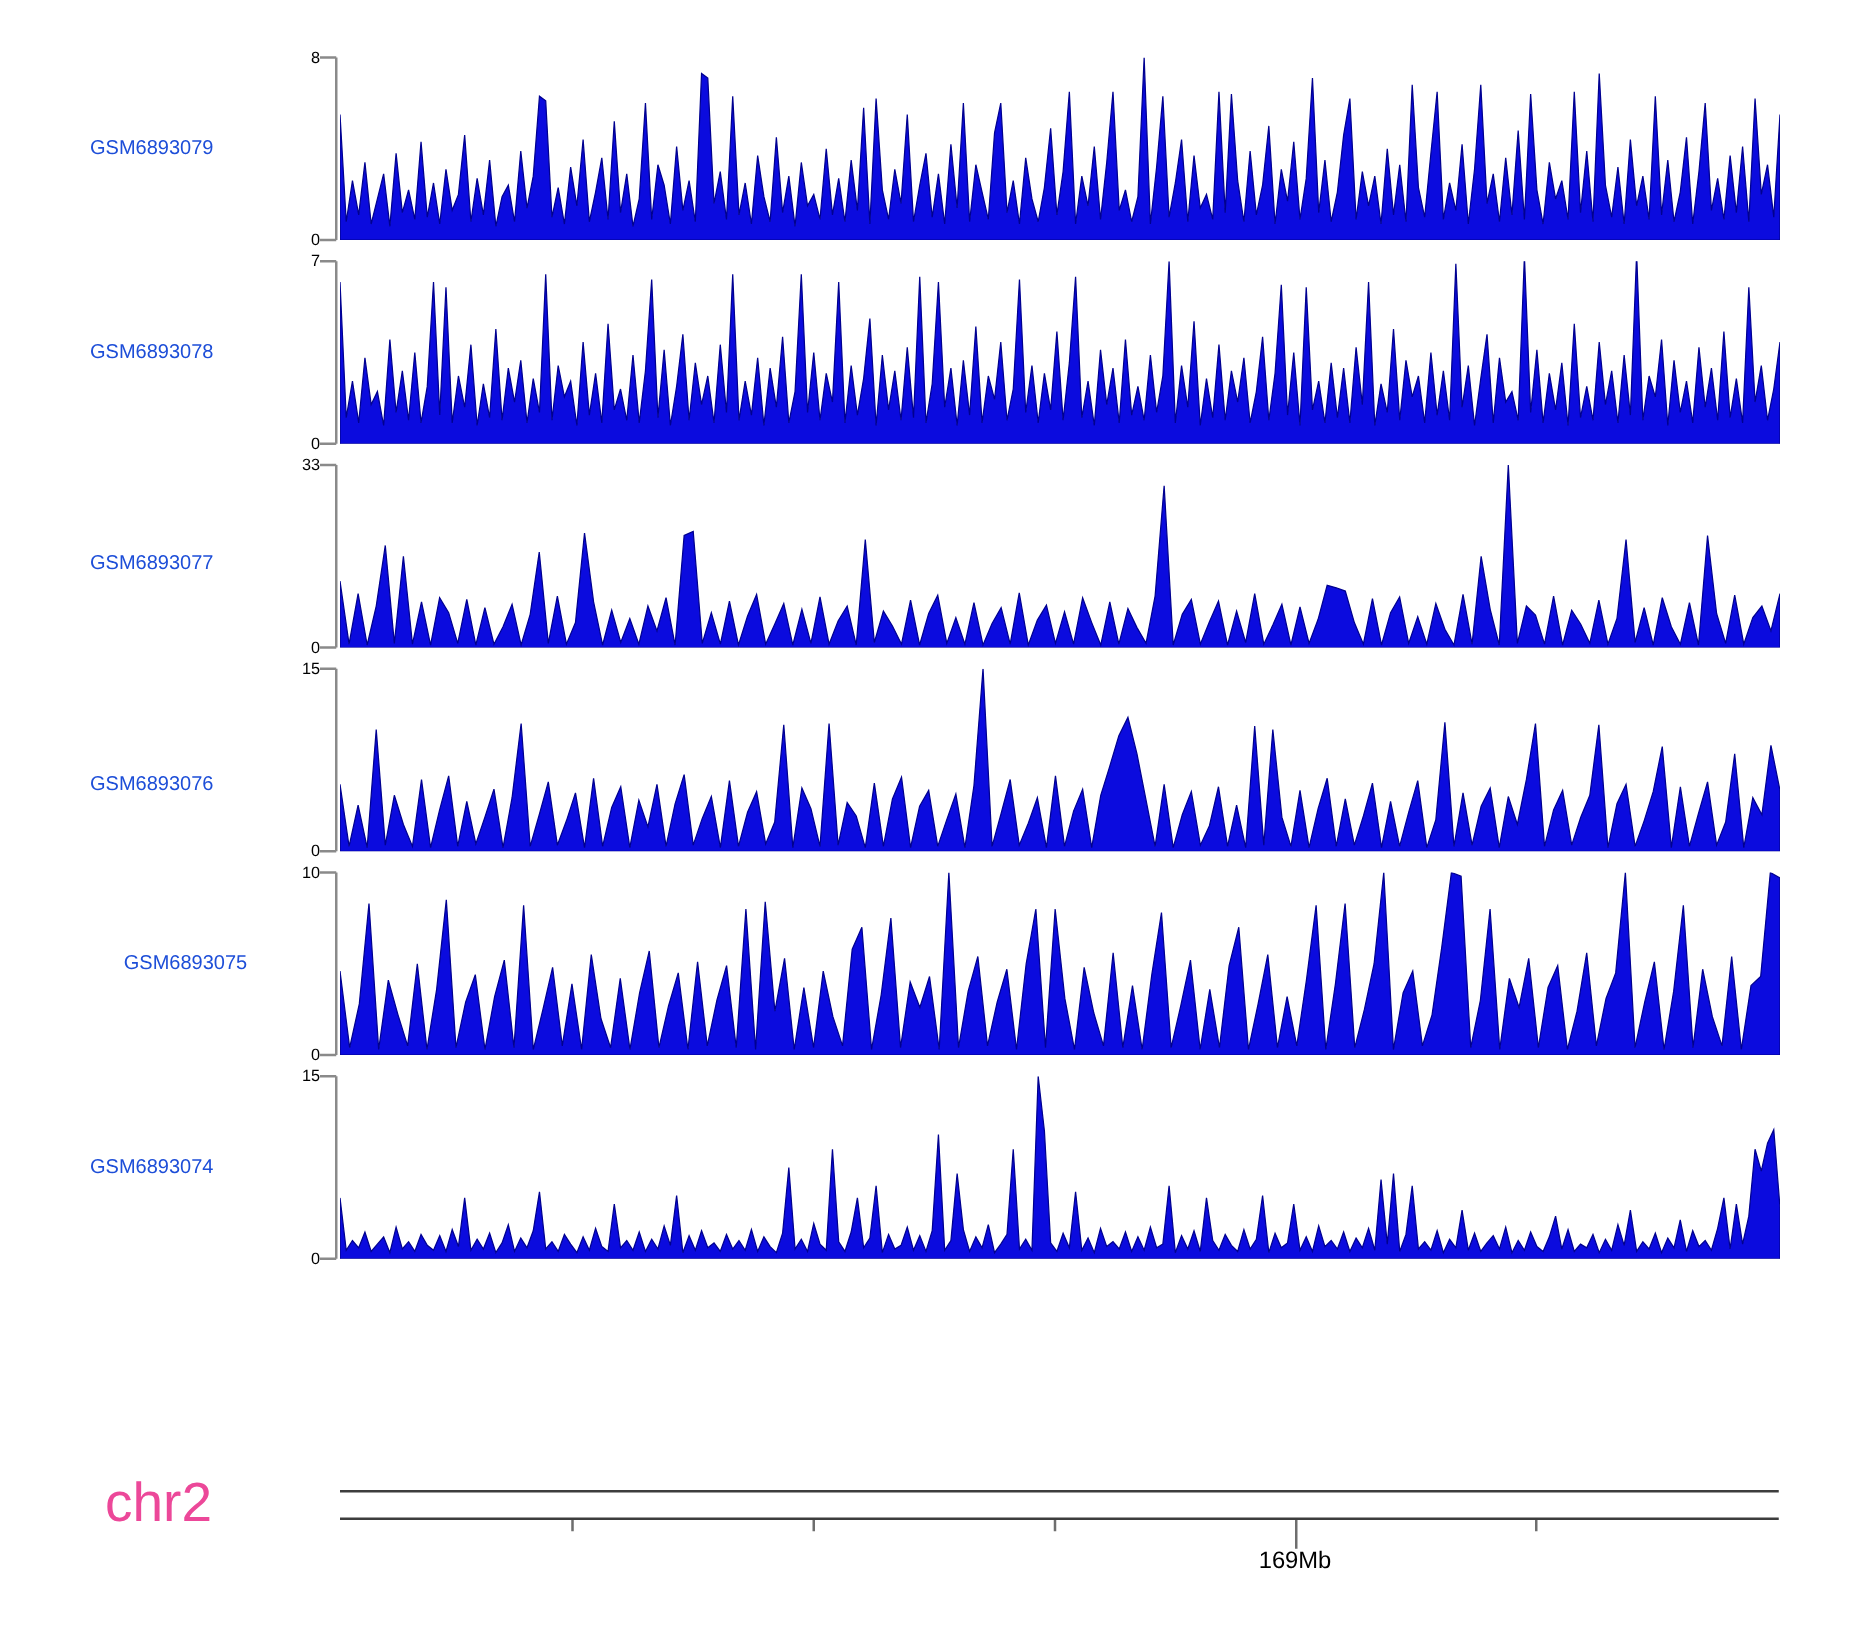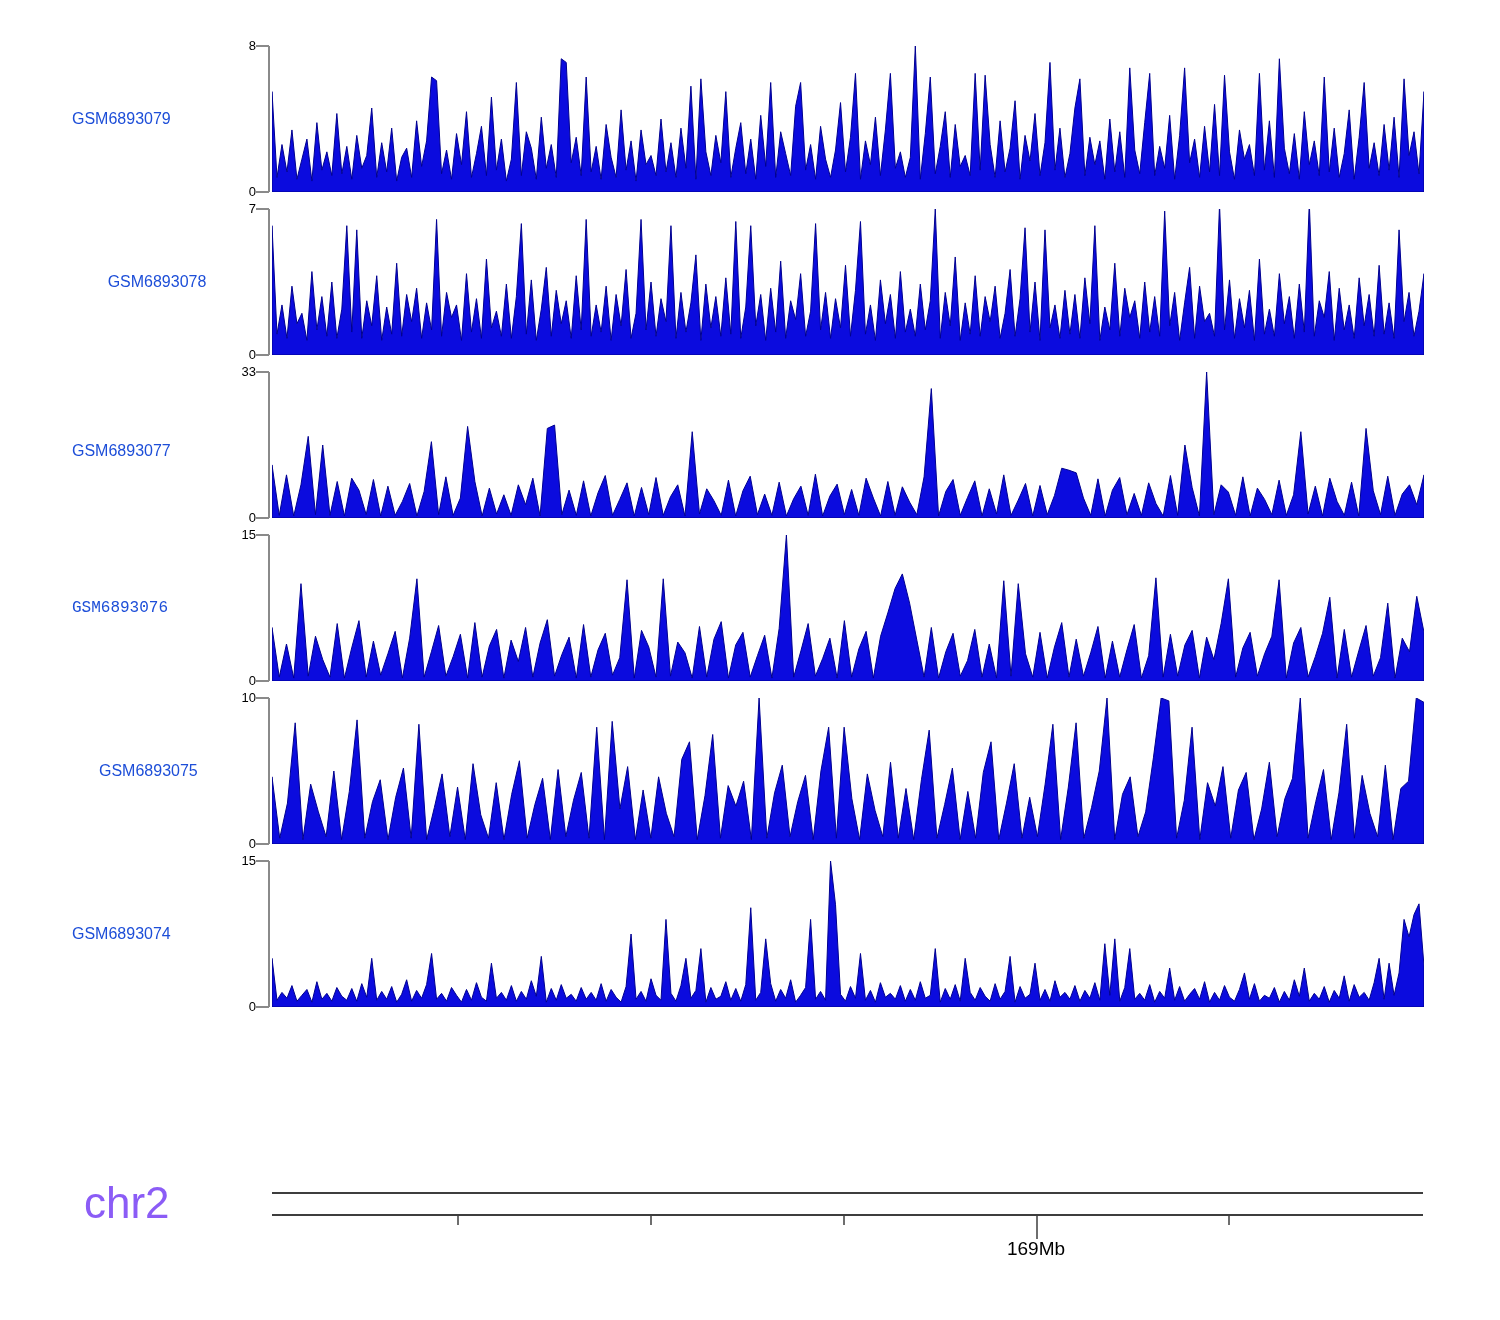--- a/index.html
+++ b/index.html
@@ -13,21 +13,21 @@
   }
   .ymax,.yzero{
     position:absolute;left:206px;width:50px;height:18px;line-height:18px;
     font-size:13px;text-align:right;color:#000;
   }
   .ytick{position:absolute;left:256px;width:13px;height:2px;background:var(--axis,#8a8a8a);}
   .yline{position:absolute;left:268px;width:2px;background:var(--axis,#8a8a8a);}
   .signal{position:absolute;width:1152px;height:146px;display:block;}
   .chrom{
     position:absolute;left:84px;top:1174px;height:58px;line-height:58px;
-    font-size:44px;color:#8b5cf6;white-space:nowrap;
+    font-size:44px;color:#ec4899;white-space:nowrap;
   }
   .rline{position:absolute;left:272px;width:1151px;height:2px;background:var(--ruler,#3d3d3d);}
   .rline-top{top:1192px;}
   .rline-bottom{top:1214px;}
   .rtick{position:absolute;top:1216px;width:2px;background:var(--tick,#6e6e6e);}
   .rlabel{
     position:absolute;left:976px;top:1238px;width:120px;text-align:center;
     font-size:19px;color:#000;
   }
 </style>
@@ -42,21 +42,21 @@
     <div class="ymax" style="top: 37px;">8</div>
     <div class="yzero" style="top: 183px;">0</div>
     <div class="ytick ytick-top" style="top: 45px;"></div>
     <div class="ytick ytick-bottom" style="top: 191px;"></div>
     <div class="yline" style="top: 46px; height: 146px;"></div>
     <svg class="signal" preserveAspectRatio="none" viewBox="0 0 1152 146" style="left: 272px; top: 46px;">
       <polygon stroke-width="1" points="0,146 0.00,45.63 4.99,131.40 9.97,98.55 14.96,125.92 19.95,83.95 24.94,133.22 29.92,113.15 34.91,93.08 39.90,135.05 44.88,76.65 49.87,124.10 54.86,105.85 59.84,129.57 64.83,67.53 69.82,127.75 74.81,100.38 79.79,133.22 84.78,89.42 89.77,122.28 94.75,109.50 99.74,62.05 104.73,131.40 109.71,96.72 114.70,125.92 119.69,82.13 124.68,135.05 129.66,111.33 134.65,102.20 139.64,131.40 144.62,74.83 149.61,120.45 154.60,94.90 159.58,31.03 164.57,34.68 169.56,127.75 174.55,104.03 179.53,133.22 184.52,87.60 189.51,118.63 194.49,65.70 199.48,131.40 204.47,107.67 209.45,80.30 214.44,129.57 219.43,51.10 224.42,124.10 229.40,93.08 234.39,135.05 239.38,113.15 244.36,36.50 249.35,129.57 254.34,85.78 259.32,102.20 264.31,133.22 269.30,71.18 274.29,122.28 279.27,98.55 284.26,131.40 289.25,12.78 294.23,16.43 299.22,116.80 304.21,91.25 309.19,129.57 314.18,31.03 319.17,125.92 324.16,100.38 329.14,133.22 334.13,78.47 339.12,111.33 344.10,131.40 349.09,63.88 354.08,124.10 359.06,94.90 364.05,135.05 369.04,83.95 374.03,118.63 379.01,109.50 384.00,129.57 388.99,73.00 393.97,125.92 398.96,96.72 403.95,131.40 408.94,82.13 413.92,122.28 418.91,40.15 423.90,133.22 428.88,32.85 433.87,105.85 438.86,129.57 443.84,89.42 448.83,116.80 453.82,45.63 458.81,131.40 463.79,102.20 468.78,76.65 473.77,127.75 478.75,93.08 483.74,133.22 488.73,69.35 493.71,120.45 498.70,36.50 503.69,131.40 508.68,85.78 513.66,107.67 518.65,129.57 523.64,60.22 528.62,36.50 533.61,124.10 538.60,98.55 543.58,133.22 548.57,80.30 553.56,113.15 558.55,131.40 563.53,104.03 568.52,56.57 573.51,125.92 578.49,91.25 583.48,27.38 588.47,133.22 593.45,94.90 598.44,118.63 603.43,71.18 608.42,129.57 613.40,83.95 618.39,27.38 623.38,122.28 628.36,105.85 633.35,131.40 638.34,111.33 643.32,0.00 648.31,133.22 653.30,87.60 658.29,31.03 663.27,127.75 668.26,100.38 673.25,65.70 678.23,131.40 683.22,78.47 688.21,120.45 693.19,109.50 698.18,129.57 703.17,27.38 708.16,124.10 713.14,29.20 718.13,98.55 723.12,131.40 728.10,74.83 733.09,125.92 738.08,102.20 743.06,54.75 748.05,133.22 753.04,89.42 758.03,114.97 763.01,67.53 768.00,129.57 772.99,96.72 777.97,16.43 782.96,124.10 787.95,82.13 792.94,131.40 797.92,107.67 802.91,62.05 807.90,32.85 812.88,129.57 817.87,91.25 822.86,118.63 827.84,94.90 832.83,133.22 837.82,73.00 842.81,125.92 847.79,85.78 852.78,131.40 857.77,21.90 862.75,104.03 867.74,127.75 872.73,76.65 877.71,27.38 882.70,129.57 887.69,100.38 892.68,122.28 897.66,69.35 902.65,133.22 907.64,89.42 912.62,21.90 917.61,116.80 922.60,93.08 927.58,131.40 932.57,80.30 937.56,125.92 942.55,58.40 947.53,129.57 952.52,29.20 957.51,105.85 962.49,133.22 967.48,83.95 972.47,113.15 977.45,98.55 982.44,129.57 987.43,27.38 992.42,124.10 997.40,74.83 1002.39,131.40 1007.38,12.78 1012.36,102.20 1017.35,127.75 1022.34,87.60 1027.32,133.22 1032.31,65.70 1037.30,118.63 1042.29,94.90 1047.27,129.57 1052.26,31.03 1057.25,125.92 1062.23,82.13 1067.22,131.40 1072.21,107.67 1077.19,63.88 1082.18,133.22 1087.17,91.25 1092.16,36.50 1097.14,122.28 1102.13,96.72 1107.12,129.57 1112.10,78.47 1117.09,124.10 1122.08,71.18 1127.06,131.40 1132.05,32.85 1137.04,109.50 1142.03,85.78 1147.01,127.75 1152.00,45.63 1152,146" fill="#0b0bde" stroke="#000090"></polygon>
     </svg>
   </div>
       <div class="track">
-    <div class="track-label" style="left: 72px; top: 268px; text-align: center;">GSM6893078</div>
+    <div class="track-label" style="left: 72px; top: 268px;">GSM6893078</div>
     <div class="ymax" style="top: 200px;">7</div>
     <div class="yzero" style="top: 346px;">0</div>
     <div class="ytick ytick-top" style="top: 208px;"></div>
     <div class="ytick ytick-bottom" style="top: 354px;"></div>
     <div class="yline" style="top: 209px; height: 146px;"></div>
     <svg class="signal" preserveAspectRatio="none" viewBox="0 0 1152 146" style="left: 272px; top: 209px;">
       <polygon stroke-width="1" points="0,146 0.00,16.69 4.99,125.14 9.97,95.94 14.96,129.31 19.95,77.17 24.94,114.71 29.92,104.29 34.91,131.40 39.90,62.57 44.88,120.97 49.87,87.60 54.86,127.23 59.84,73.00 64.83,129.31 69.82,100.11 74.81,16.69 79.79,123.06 84.78,20.86 89.77,129.31 94.75,91.77 99.74,116.80 104.73,66.74 109.71,131.40 114.70,98.03 119.69,125.14 124.68,54.23 129.66,127.23 134.65,85.51 139.64,112.63 144.62,79.26 149.61,129.31 154.60,93.86 159.58,120.97 164.57,10.43 169.56,127.23 174.55,83.43 179.53,108.46 184.52,95.94 189.51,131.40 194.49,64.66 199.48,123.06 204.47,89.69 209.45,129.31 214.44,50.06 219.43,118.89 224.42,102.20 229.40,127.23 234.39,75.09 239.38,129.31 244.36,87.60 249.35,14.60 254.34,125.14 259.32,70.91 264.31,131.40 269.30,100.11 274.29,58.40 279.27,127.23 284.26,81.34 289.25,114.71 294.23,91.77 299.22,129.31 304.21,66.74 309.19,120.97 314.18,10.43 319.17,127.23 324.16,95.94 329.14,123.06 334.13,77.17 339.12,131.40 344.10,85.51 349.09,116.80 354.08,60.49 359.06,129.31 364.05,104.29 369.04,10.43 374.03,120.97 379.01,73.00 384.00,127.23 388.99,89.69 393.97,112.63 398.96,16.69 403.95,129.31 408.94,83.43 413.92,123.06 418.91,93.86 423.90,45.89 428.88,131.40 433.87,75.09 438.86,118.89 443.84,87.60 448.83,127.23 453.82,68.83 458.81,125.14 463.79,12.51 468.78,129.31 473.77,98.03 478.75,16.69 483.74,116.80 488.73,85.51 493.71,131.40 498.70,79.26 503.69,123.06 508.68,52.14 513.66,129.31 518.65,91.77 523.64,110.54 528.62,64.66 533.61,127.23 538.60,102.20 543.58,14.60 548.57,120.97 553.56,83.43 558.55,129.31 563.53,89.69 568.52,118.89 573.51,56.31 578.49,127.23 583.48,81.34 588.47,12.51 593.45,125.14 598.44,95.94 603.43,131.40 608.42,70.91 613.40,114.71 618.39,85.51 623.38,129.31 628.36,62.57 633.35,123.06 638.34,100.11 643.32,127.23 648.31,75.09 653.30,120.97 658.29,91.77 663.27,0.00 668.26,129.31 673.25,83.43 678.23,116.80 683.22,47.97 688.21,131.40 693.19,93.86 698.18,125.14 703.17,66.74 708.16,127.23 713.14,87.60 718.13,112.63 723.12,77.17 728.10,129.31 733.09,104.29 738.08,60.49 743.06,127.23 748.05,89.69 753.04,18.77 758.03,123.06 763.01,73.00 768.00,131.40 772.99,20.86 777.97,118.89 782.96,95.94 787.95,129.31 792.94,81.34 797.92,125.14 802.91,85.51 807.90,129.31 812.88,68.83 817.87,114.71 822.86,16.69 827.84,131.40 832.83,98.03 837.82,120.97 842.81,54.23 847.79,127.23 852.78,79.26 857.77,108.46 862.75,91.77 867.74,129.31 872.73,73.00 877.71,123.06 882.70,87.60 887.69,127.23 892.68,2.09 897.66,116.80 902.65,83.43 907.64,131.40 912.62,93.86 917.61,58.40 922.60,129.31 927.58,77.17 932.57,112.63 937.56,104.29 942.55,127.23 947.53,-4.17 952.52,120.97 957.51,70.91 962.49,129.31 967.48,89.69 972.47,118.89 977.45,81.34 982.44,131.40 987.43,50.06 992.42,125.14 997.40,100.11 1002.39,127.23 1007.38,64.66 1012.36,114.71 1017.35,87.60 1022.34,129.31 1027.32,75.09 1032.31,123.06 1037.30,-6.26 1042.29,127.23 1047.27,91.77 1052.26,108.46 1057.25,62.57 1062.23,131.40 1067.22,79.26 1072.21,120.97 1077.19,95.94 1082.18,129.31 1087.17,68.83 1092.16,116.80 1097.14,85.51 1102.13,127.23 1107.12,56.31 1112.10,125.14 1117.09,93.86 1122.08,129.31 1127.06,20.86 1132.05,112.63 1137.04,83.43 1142.03,127.23 1147.01,102.20 1152.00,64.66 1152,146" fill="#0b0bde" stroke="#000090"></polygon>
     </svg>
   </div>
       <div class="track">
@@ -64,21 +64,21 @@
     <div class="ymax" style="top: 363px;">33</div>
     <div class="yzero" style="top: 509px;">0</div>
     <div class="ytick ytick-top" style="top: 371px;"></div>
     <div class="ytick ytick-bottom" style="top: 517px;"></div>
     <div class="yline" style="top: 372px; height: 146px;"></div>
     <svg class="signal" preserveAspectRatio="none" viewBox="0 0 1152 146" style="left: 272px; top: 372px;">
       <polygon stroke-width="1" points="0,146 0.00,92.91 7.25,143.35 14.49,102.86 21.74,144.01 28.98,112.82 36.23,64.37 43.47,142.68 50.72,73.00 57.96,143.35 65.21,109.50 72.45,144.01 79.70,106.18 86.94,118.13 94.19,142.68 101.43,107.51 108.68,144.01 115.92,114.15 123.17,143.35 130.42,129.41 137.66,111.49 144.91,144.01 152.15,119.45 159.40,69.68 166.64,142.68 173.89,104.85 181.13,143.35 188.38,126.09 195.62,54.42 202.87,109.50 210.11,144.01 217.36,116.14 224.60,142.02 231.85,122.77 239.09,143.35 246.34,112.82 253.58,132.73 260.83,106.18 268.08,144.01 275.32,56.41 282.57,53.09 289.81,142.68 297.06,118.13 304.30,143.35 311.55,108.84 318.79,144.01 326.04,120.78 333.28,103.53 340.53,143.35 347.77,127.42 355.02,110.83 362.26,144.01 369.51,115.47 376.75,142.68 384.00,105.52 391.25,143.35 398.49,124.76 405.74,112.82 412.98,144.01 420.23,59.73 427.47,142.02 434.72,116.80 441.96,128.75 449.21,143.35 456.45,108.17 463.70,144.01 470.94,118.79 478.19,104.19 485.43,142.68 492.68,122.11 499.92,143.35 507.17,110.16 514.42,144.01 521.66,126.75 528.91,114.15 536.15,143.35 543.40,102.20 550.64,144.01 557.89,124.10 565.13,112.15 572.38,142.68 579.62,117.46 586.87,143.35 594.11,106.18 601.36,126.09 608.60,144.01 615.85,109.50 623.09,143.35 630.34,114.81 637.58,130.07 644.83,142.68 652.08,104.85 659.32,16.59 666.57,144.01 673.81,119.45 681.06,107.51 688.30,143.35 695.55,125.43 702.79,108.84 710.04,144.01 717.28,116.80 724.53,142.02 731.77,102.86 739.02,143.35 746.26,128.08 753.51,111.49 760.75,144.01 768.00,113.48 775.25,142.68 782.49,123.44 789.74,96.23 796.98,98.22 804.23,100.87 811.47,126.09 818.72,143.35 825.96,106.85 833.21,144.01 840.45,118.13 847.70,105.52 854.94,142.68 862.19,121.45 869.43,143.35 876.68,110.83 883.92,131.40 891.17,144.01 898.42,103.53 905.66,143.35 912.91,73.00 920.15,115.47 927.40,144.01 934.64,0.00 941.89,142.68 949.13,112.82 956.38,120.12 963.62,143.35 970.87,104.85 978.11,144.01 985.36,116.14 992.60,127.42 999.85,142.68 1007.09,108.17 1014.34,143.35 1021.58,122.77 1028.83,59.73 1036.08,142.02 1043.32,114.15 1050.57,144.01 1057.81,106.18 1065.06,129.41 1072.30,143.35 1079.55,110.16 1086.79,144.01 1094.04,56.41 1101.28,118.79 1108.53,142.68 1115.77,104.19 1123.02,143.35 1130.26,122.11 1137.51,112.82 1144.75,132.73 1152.00,102.86 1152,146" fill="#0b0bde" stroke="#000090"></polygon>
     </svg>
   </div>
       <div class="track">
-    <div class="track-label" style="left: 72px; top: 594px; font-family: Liberation Mono, monospace;">GSM6893076</div>
+    <div class="track-label" style="left: 72px; top: 614px;">GSM6893076</div>
     <div class="ymax" style="top: 526px;">15</div>
     <div class="yzero" style="top: 672px;">0</div>
     <div class="ytick ytick-top" style="top: 534px;"></div>
     <div class="ytick ytick-bottom" style="top: 680px;"></div>
     <div class="yline" style="top: 535px; height: 146px;"></div>
     <svg class="signal" preserveAspectRatio="none" viewBox="0 0 1152 146" style="left: 272px; top: 535px;">
       <polygon stroke-width="1" points="0,146 0.00,92.47 7.25,142.11 14.49,109.01 21.74,143.08 28.98,48.67 36.23,141.13 43.47,101.23 50.72,124.59 57.96,142.11 65.21,88.57 72.45,143.08 79.70,112.91 86.94,85.65 94.19,142.11 101.43,106.09 108.68,140.16 115.92,118.75 123.17,96.36 130.42,143.08 137.66,103.17 144.91,43.80 152.15,142.11 159.40,116.80 166.64,90.52 173.89,141.13 181.13,121.67 188.38,99.28 195.62,143.08 202.87,87.60 210.11,142.11 217.36,110.96 224.60,94.41 231.85,143.08 239.09,105.12 246.34,126.53 253.58,92.47 260.83,142.11 268.08,108.04 275.32,84.68 282.57,141.13 289.81,119.72 297.06,102.20 304.30,143.08 311.55,89.55 318.79,142.11 326.04,114.85 333.28,98.31 340.53,140.16 347.77,122.64 355.02,44.77 362.26,143.08 369.51,95.39 376.75,111.93 384.00,142.11 391.25,43.80 398.49,141.13 405.74,107.07 412.98,117.77 420.23,143.08 427.47,91.49 434.72,142.11 441.96,104.15 449.21,86.63 456.45,143.08 463.70,109.99 470.94,97.33 478.19,142.11 485.43,120.69 492.68,100.25 499.92,143.08 507.17,93.44 514.42,0.00 521.66,142.11 528.91,115.83 536.15,88.57 543.40,141.13 550.64,123.61 557.89,103.17 565.13,143.08 572.38,85.65 579.62,142.11 586.87,113.88 594.11,96.36 601.36,143.08 608.60,101.23 615.85,77.87 623.09,53.53 630.34,38.93 637.58,68.13 644.83,105.12 652.08,142.11 659.32,92.47 666.57,143.08 673.81,116.80 681.06,98.31 688.30,141.13 695.55,125.56 702.79,94.41 710.04,142.11 717.28,109.01 724.53,143.08 731.77,45.75 739.02,141.13 746.26,48.67 753.51,118.75 760.75,142.11 768.00,97.33 775.25,143.08 782.49,111.93 789.74,87.60 796.98,142.11 804.23,104.15 811.47,141.13 818.72,117.77 825.96,91.49 833.21,143.08 840.45,106.09 847.70,142.11 854.94,114.85 862.19,89.55 869.43,143.08 876.68,120.69 883.92,42.83 891.17,142.11 898.42,99.28 905.66,141.13 912.91,109.99 920.15,95.39 927.40,143.08 934.64,102.20 941.89,124.59 949.13,88.57 956.38,43.80 963.62,142.11 970.87,112.91 978.11,97.33 985.36,141.13 992.60,118.75 999.85,101.23 1007.09,44.77 1014.34,143.08 1021.58,108.04 1028.83,92.47 1036.08,142.11 1043.32,121.67 1050.57,98.31 1057.81,62.29 1065.06,143.08 1072.30,94.41 1079.55,142.11 1086.79,115.83 1094.04,90.52 1101.28,141.13 1108.53,122.64 1115.77,68.13 1123.02,143.08 1130.26,103.17 1137.51,116.80 1144.75,61.32 1152.00,97.33 1152,146" fill="#0b0bde" stroke="#000090"></polygon>
     </svg>
   </div>
       <div class="track">

